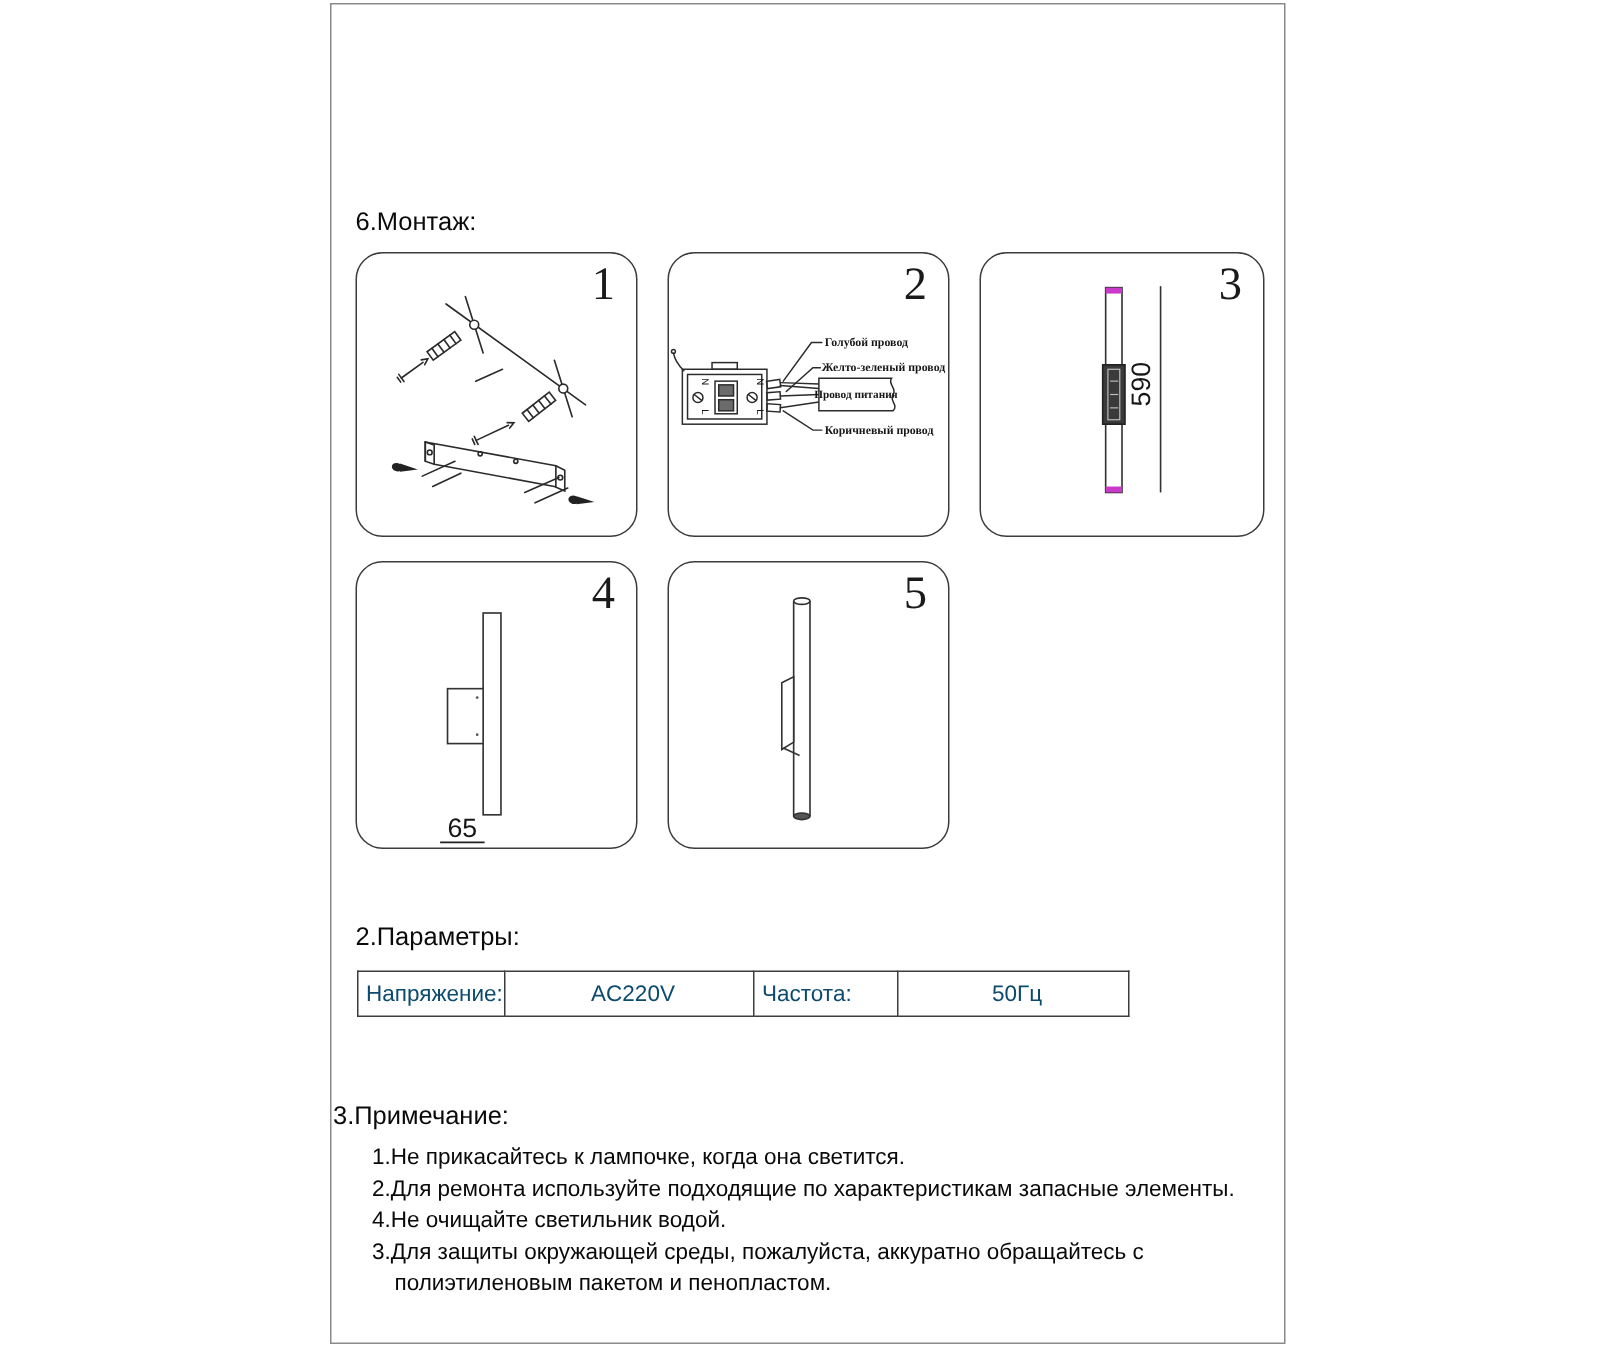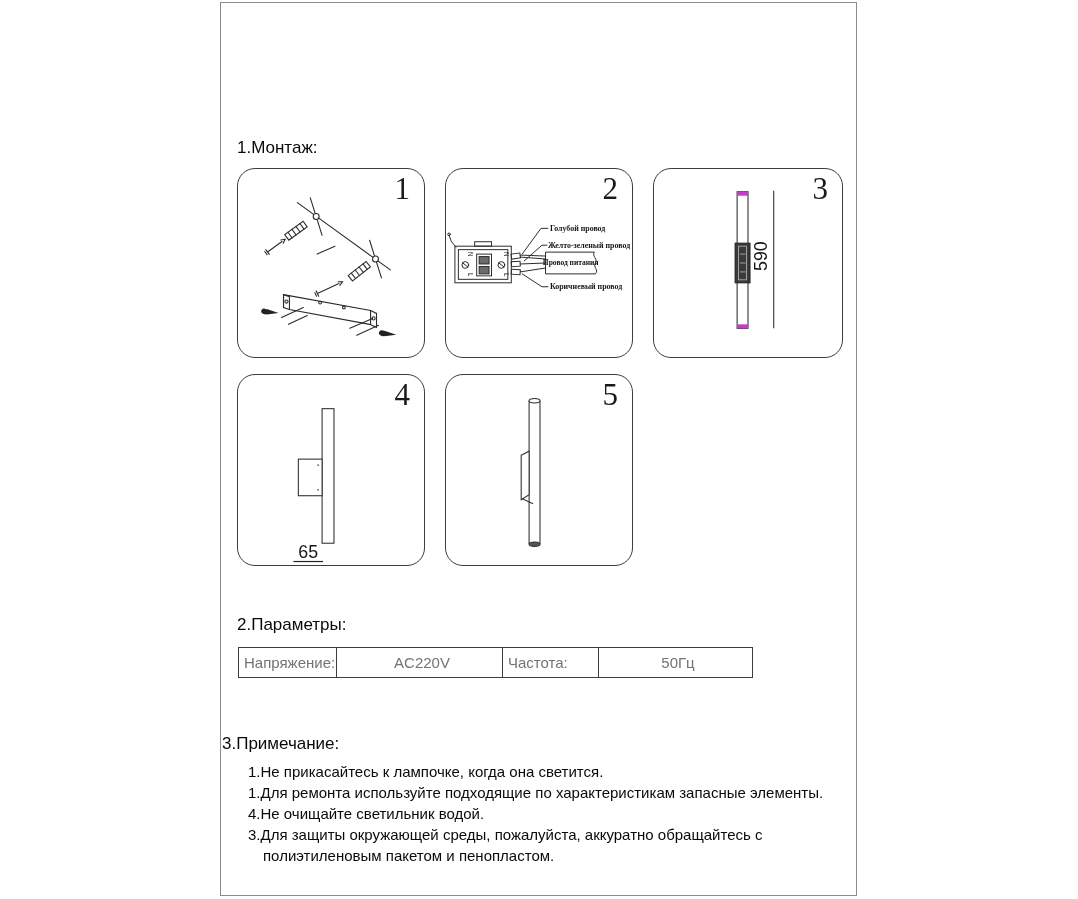--- a/index.html
+++ b/index.html
@@ -12,36 +12,36 @@
   .model{font-size:29px;line-height:32px;color:#0a0a0a;}
   .sec-heading{position:absolute;font-size:17px;line-height:20px;color:#0a0a0a;}
   .panel{position:absolute;background:#fff;border:1.6px solid #3c3c3c;border-radius:18px;box-sizing:border-box;}
   .panel-num{position:absolute;top:3px;right:14px;font-family:"Liberation Serif",serif;
              font-size:31px;line-height:34px;color:#1a1a1a;}
   .art{position:absolute;left:0;top:0;width:100%;height:100%;}
   svg text{fill:#161616;}
   .wirelabel{font-family:"Liberation Serif",serif;font-size:8px;font-weight:bold;}
   .dimtext{font-family:"Liberation Sans",sans-serif;font-size:18px;}
   table.params{position:absolute;left:17px;top:644px;border-collapse:collapse;table-layout:fixed;}
-  table.params td{border:1.4px solid #3c3c3c;height:29px;font-size:15px;padding:0 0 0 5px;color:#737373;}
+  table.params td{border:1.4px solid #3c3c3c;height:29px;font-size:15px;padding:0 0 0 5px;color:#0c4a6e;}
   td.lbl{width:92px;text-align:left;}
   td.val1{width:160px;text-align:center;padding:0;}
   td.lbl2{width:90px;text-align:left;}
   td.val2{width:148px;text-align:center;padding:0;}
   .notes{position:absolute;left:27px;top:758px;width:578px;font-size:15px;line-height:21px;color:#0a0a0a;}
   .note{padding-left:15px;text-indent:-15px;}
 </style>
 </head>
 <body>
 
 <div class="canvas">
   <div class="page">
 
 
-    <div class="sec-heading" style="left:16px;top:135px;">1.Монтаж:</div>
+    <div class="sec-heading" style="left:16px;top:135px;">6.Монтаж:</div>
 
     <div class="panel" style="left:16px;top:165px;width:188px;height:190px;">
       <svg class="art" viewBox="0 0 188 190">
         <g stroke="#2b2b2b" stroke-width="1.1" fill="none" stroke-linecap="round">
           <line x1="60" y1="34" x2="154" y2="102"></line>
           <line x1="73" y1="29" x2="85" y2="67"></line>
           <circle cx="79" cy="48" r="3" fill="#fff"></circle>
           <line x1="133" y1="72" x2="145" y2="110"></line>
           <circle cx="139" cy="91" r="3" fill="#fff"></circle>
           <line x1="80" y1="86" x2="98" y2="78"></line>
@@ -205,19 +205,19 @@
         <td class="lbl2">Частота:</td>
         <td class="val2">50Гц</td>
       </tr>
     </tbody>
       </table>
 
     <div class="sec-heading" style="left:1px;top:731px;">3.Примечание:</div>
 
     <div class="notes">
       <div class="note">1.Не прикасайтесь к лампочке, когда она светится.</div>
-      <div class="note">1.Для ремонта используйте подходящие по характеристикам запасные элементы.</div>
+      <div class="note">2.Для ремонта используйте подходящие по характеристикам запасные элементы.</div>
       <div class="note">4.Не очищайте светильник водой.</div>
       <div class="note">3.Для защиты окружающей среды, пожалуйста, аккуратно обращайтесь с полиэтиленовым пакетом и пенопластом.</div>
     </div>
 
   </div>
 </div>
 
 </body></html>

